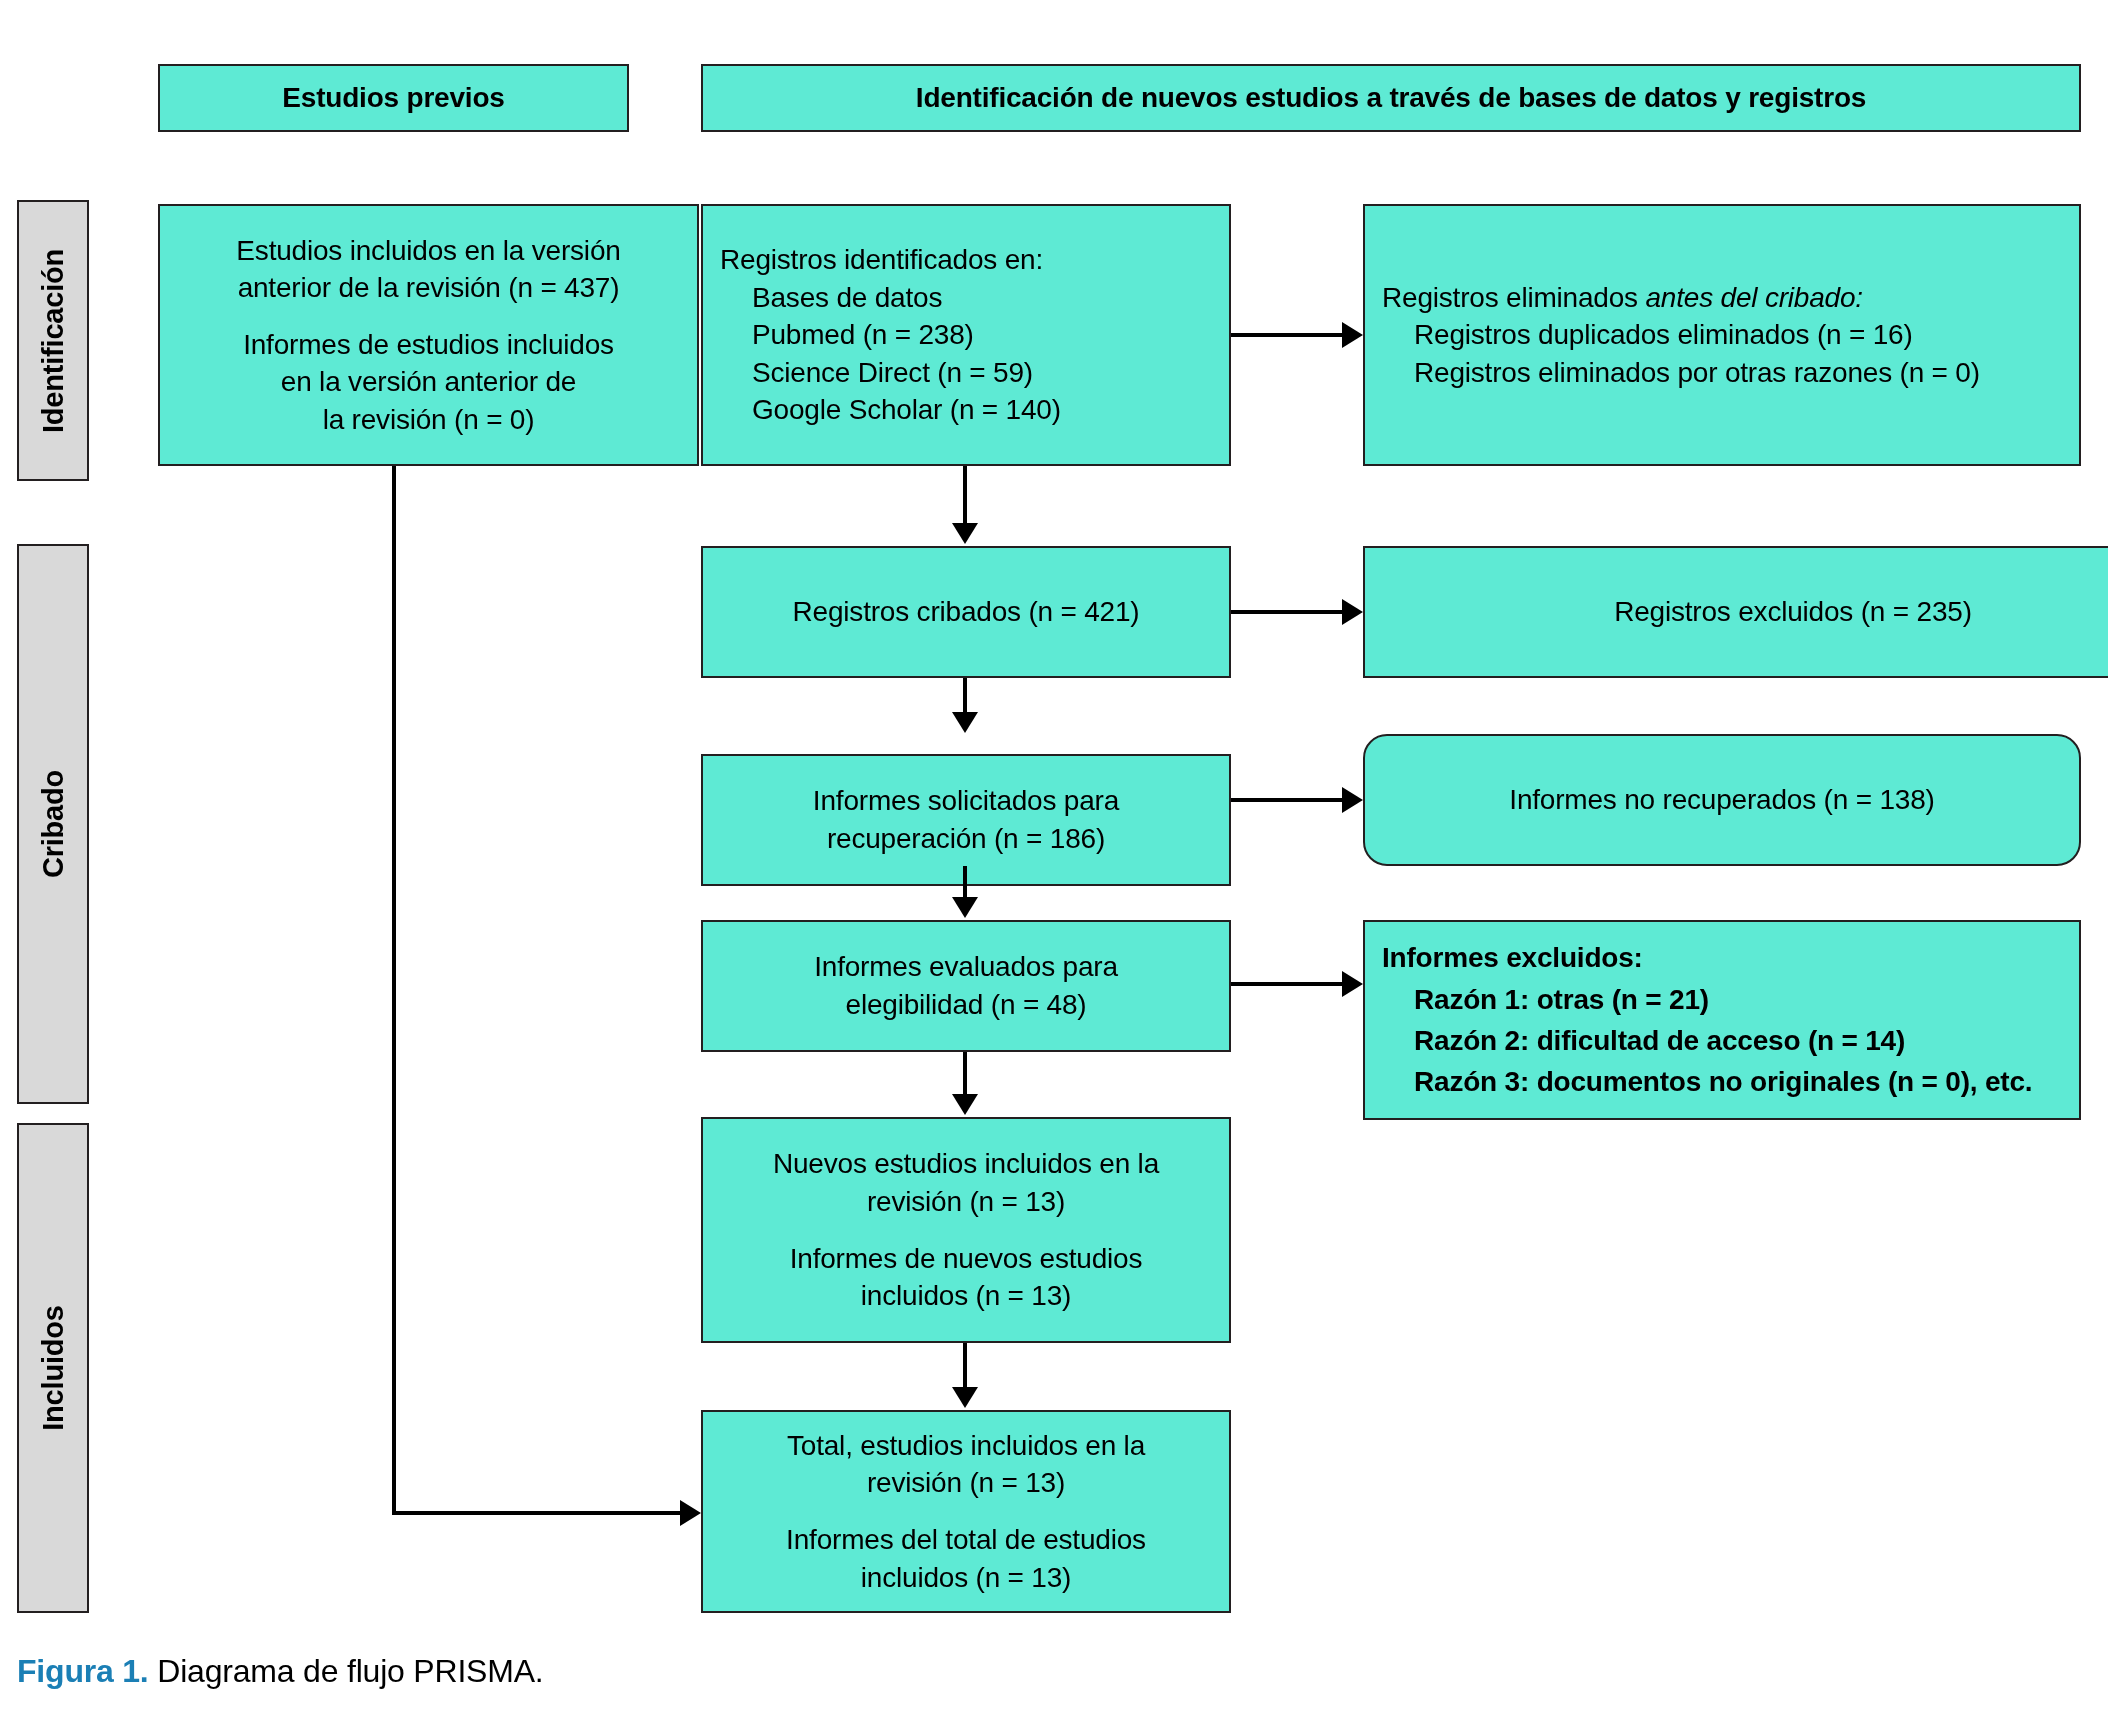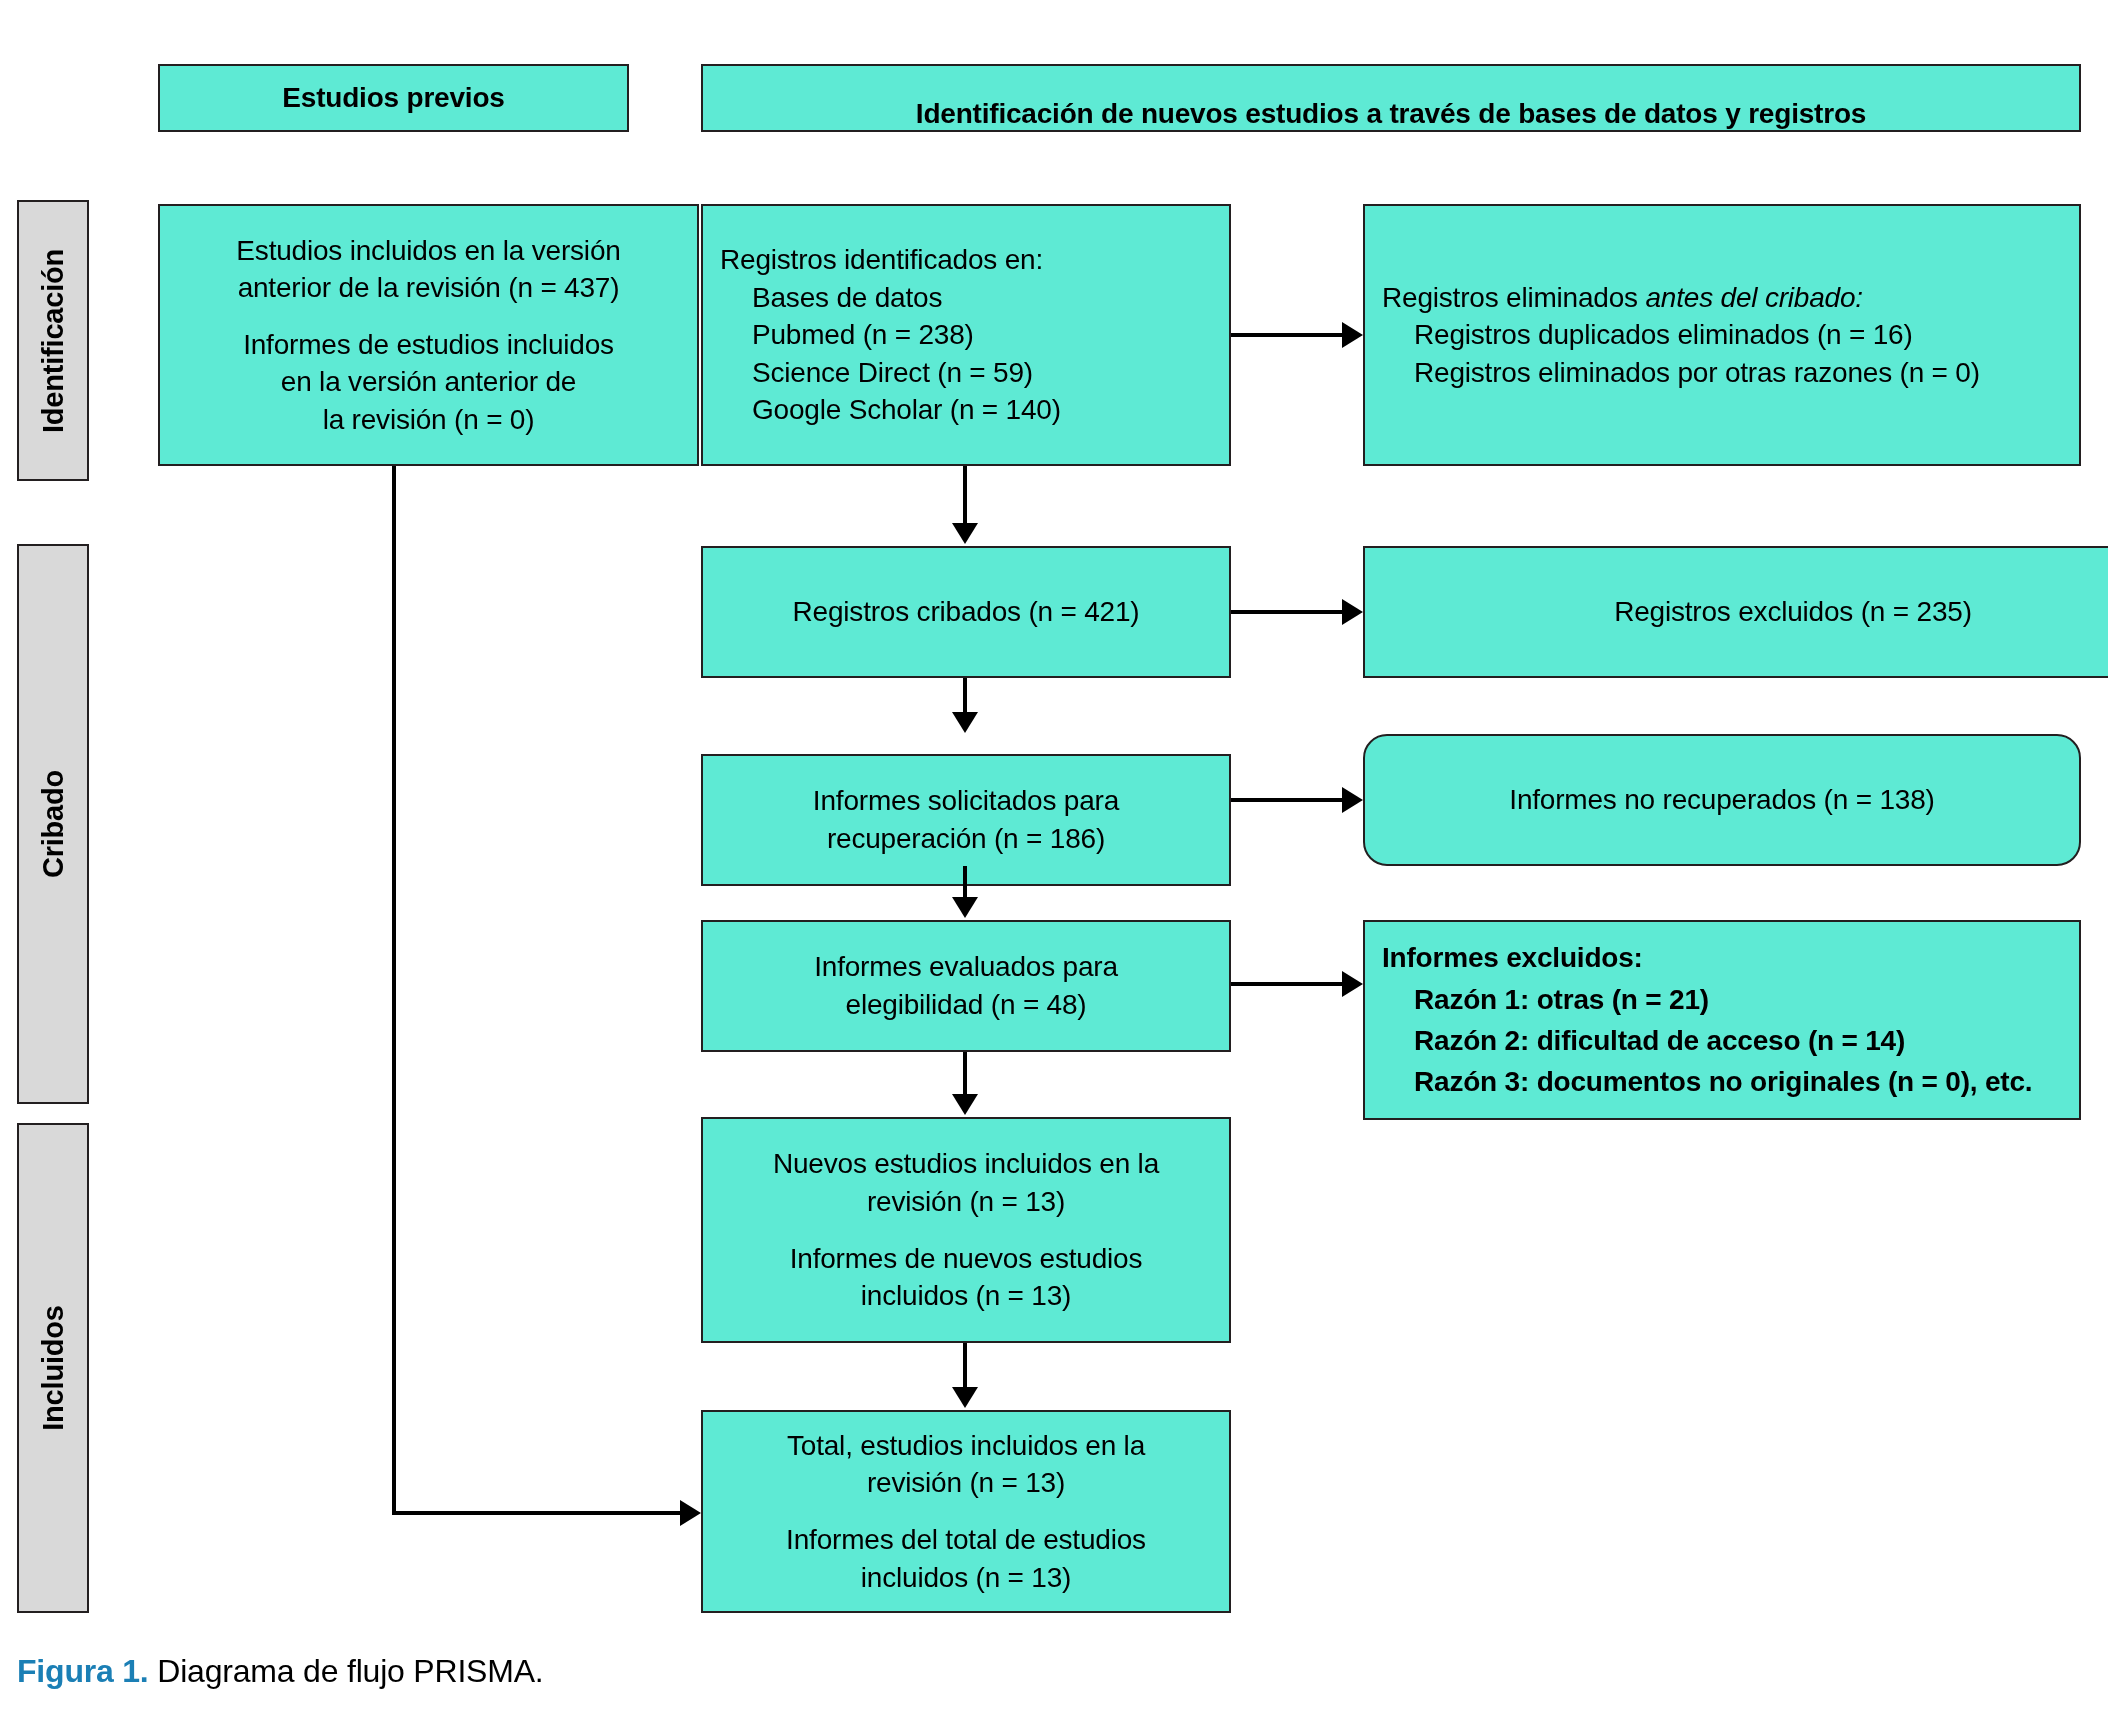--- a/index.html
+++ b/index.html
@@ -120,21 +120,21 @@
 <body>
 
 <div id="page">
 
   <div class="box" style="left:158px; top:64px; width:471px; height:68px;">
     <div class="inner">
       <div class="hdr">Estudios previos</div>
     </div>
   </div>
 
-  <div class="box" style="left:701px; top:64px; width:1380px; height:68px;align-items:flex-end;">
+  <div class="box" style="left:701px; top:64px; width:1380px; height:68px;">
     <div class="inner">
       <div class="hdr">Identificación de nuevos estudios a través de bases de datos y registros</div>
     </div>
   </div>
 
   <div class="stage" style="left:17px; top:200px; width:72px; height:281px;">
     <span class="lbl">Identificación</span>
   </div>
 
   <div class="stage" style="left:17px; top:544px; width:72px; height:560px;">

